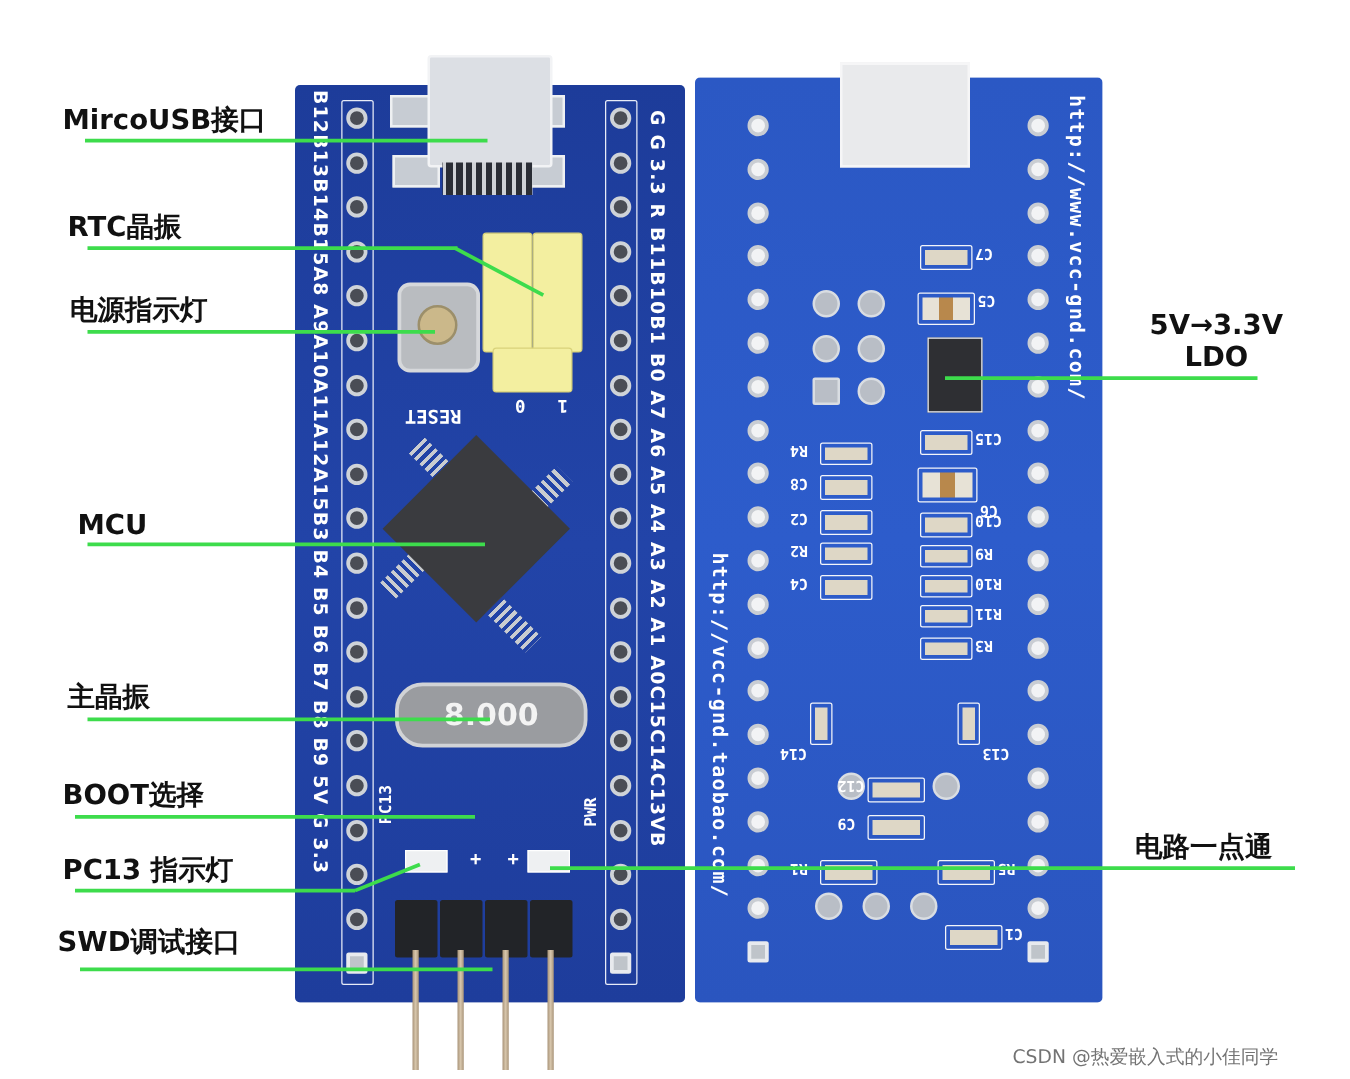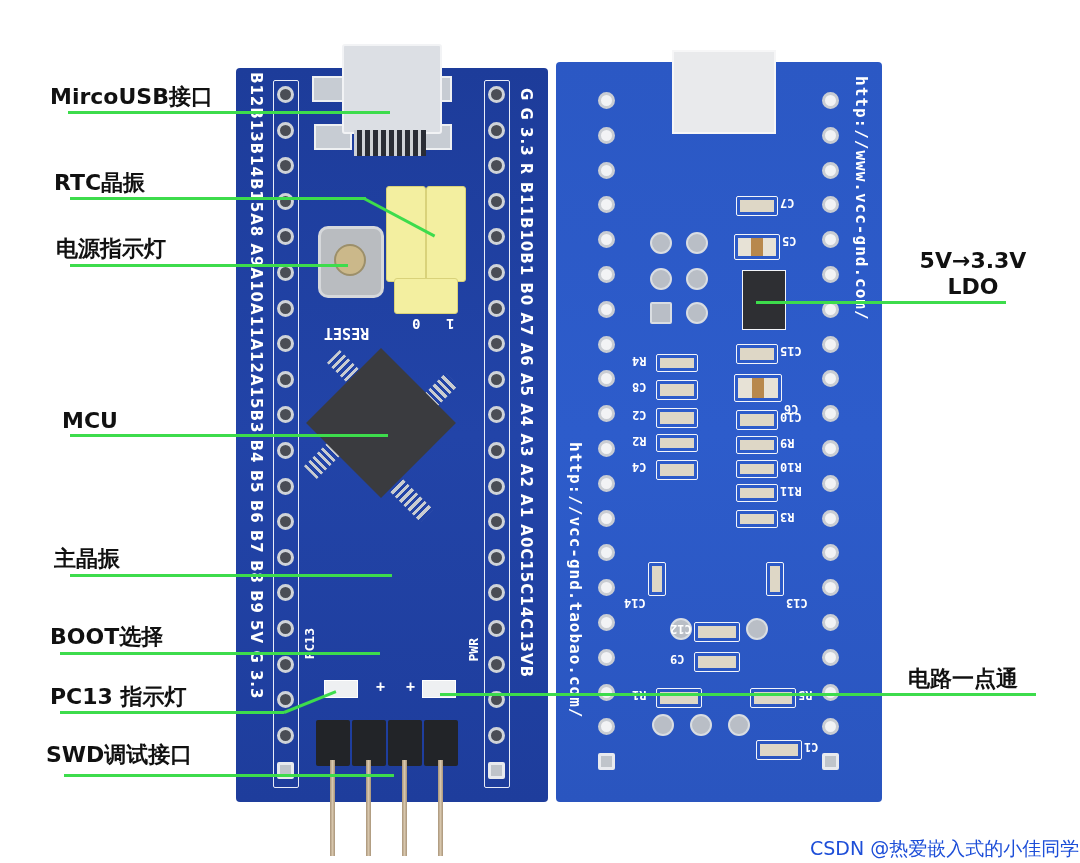--- a/index.html
+++ b/index.html
@@ -50,21 +50,21 @@
   .url-vert{position:absolute;color:#ffffff;font-family:"DejaVu Sans Mono","Liberation Mono",monospace;font-weight:bold;
     font-size:16px;writing-mode:vertical-rl;white-space:nowrap;letter-spacing:1px;}
 
   
   .callout-label{position:absolute;color:#111111;font-weight:bold;font-size:22px;white-space:nowrap;line-height:1;font-family:"DejaVu Sans","Liberation Sans",sans-serif;}
   .callout-line{position:absolute;height:3px;background:#3ddc4c;transform-origin:0 50%;}
 
   .watermark{position:absolute;left:732px;top:805px;color:#c8c8c8;font-size:28px;white-space:nowrap;display:flex;align-items:center;gap:8px;}
   .wechat-icon{width:34px;height:26px;position:relative;}
   .wechat-icon span{position:absolute;border-radius:50%;background:#c9c9c9;}
-  .csdn{position:absolute;left:810px;top:836px;color:#1d4ed8;font-size:19px;white-space:nowrap;}
+  .csdn{position:absolute;left:810px;top:836px;color:#737373;font-size:15px;white-space:nowrap;}
 </style>
 </head>
 <body>
 
 <div class="stage">
 
   <div class="board board-front">
     <div class="pin-frame" style="left:37px;top:12px;width:24px;height:706px;"></div>
     <div class="pin-frame" style="left:248px;top:12px;width:24px;height:706px;"></div>
     <div class="pin-label-col" style="left:12px;top:4px;height:720px;">B12B13B14B15A8 A9A10A11A12A15B3 B4 B5 B6 B7 B8 B9 5V G 3.3</div>
@@ -127,20 +127,21 @@
     <div class="reset-btn" style="left:82px;top:158px;width:60px;height:66px;"></div>
     <div class="reset-cap" style="left:98px;top:176px;width:28px;height:28px;"></div>
     <div class="silk" style="left:88px;top:256px;font-size:15px;transform:rotate(180deg);">RESET</div>
 
     <div class="mcu-leads" style="left:78px;top:326px;width:132px;height:18px;"></div>
     <div class="mcu-leads" style="left:78px;top:392px;width:132px;height:18px;"></div>
     <div class="mcu-leads v" style="left:112px;top:292px;width:18px;height:132px;"></div>
     <div class="mcu-leads v" style="left:160px;top:292px;width:18px;height:132px;"></div>
     <div class="mcu" style="left:92px;top:302px;width:106px;height:106px;"></div>
 
+    <div class="crystal" style="left:80px;top:478px;width:148px;height:46px;">8.000</div>
     <div class="silk" style="left:66px;top:560px;font-size:13px;writing-mode:vertical-rl;transform:rotate(180deg);">PC13</div>
     <div class="silk" style="left:230px;top:570px;font-size:13px;writing-mode:vertical-rl;transform:rotate(180deg);">PWR</div>
     <div class="led" style="left:88px;top:612px;width:32px;height:16px;"></div>
     <div class="led" style="left:186px;top:612px;width:32px;height:16px;"></div>
     <div class="silk" style="left:140px;top:610px;font-size:15px;">+</div>
     <div class="silk" style="left:170px;top:610px;font-size:15px;">+</div>
 
     <div class="header-pin" style="left:80px;top:652px;width:34px;height:46px;"></div>
     <div class="header-pin" style="left:116px;top:652px;width:34px;height:46px;"></div>
     <div class="header-pin" style="left:152px;top:652px;width:34px;height:46px;"></div>

